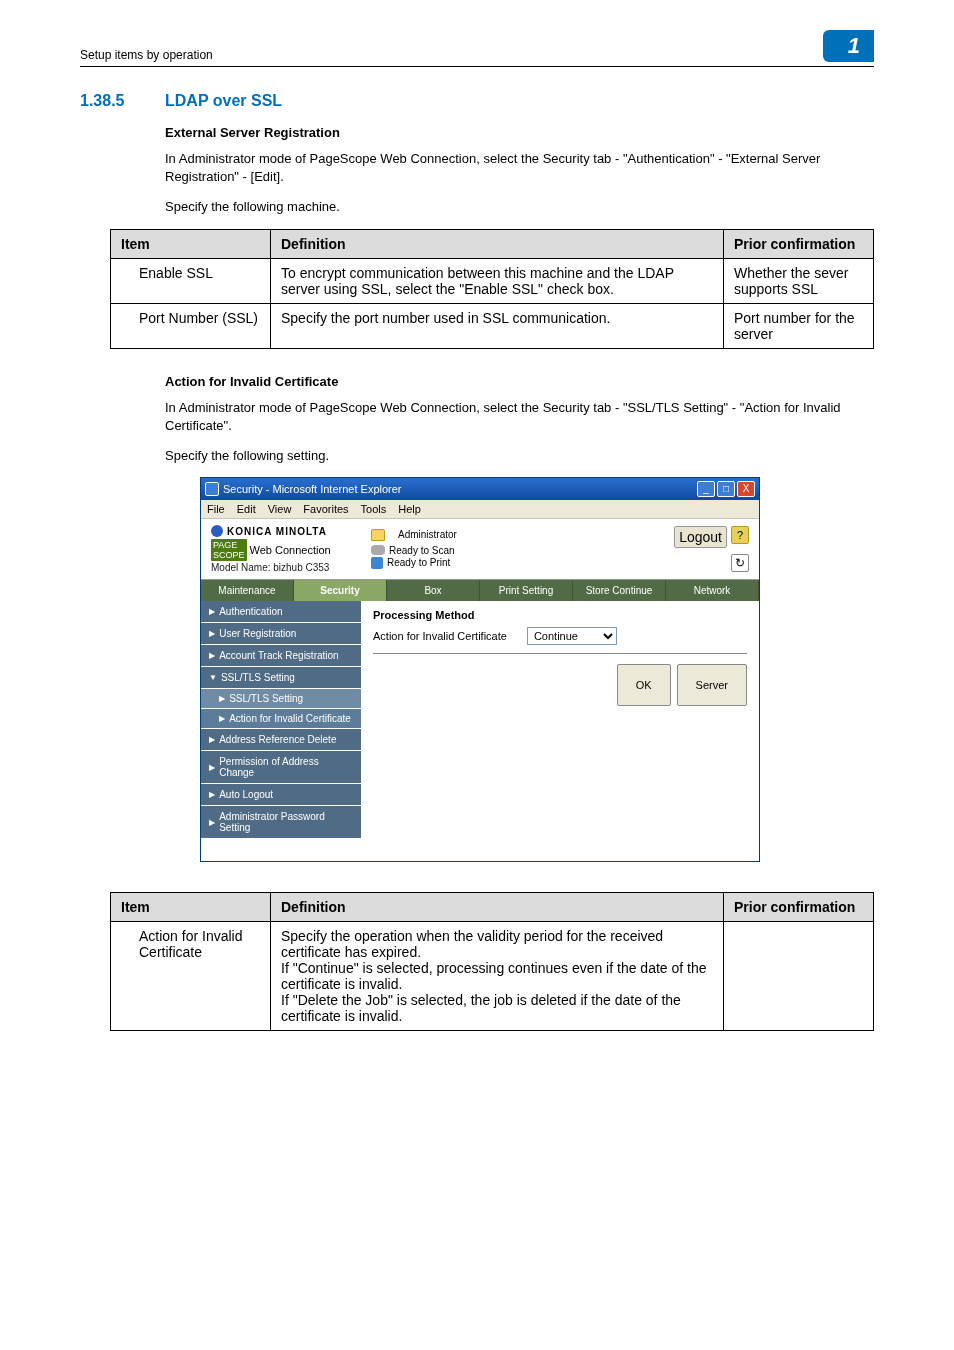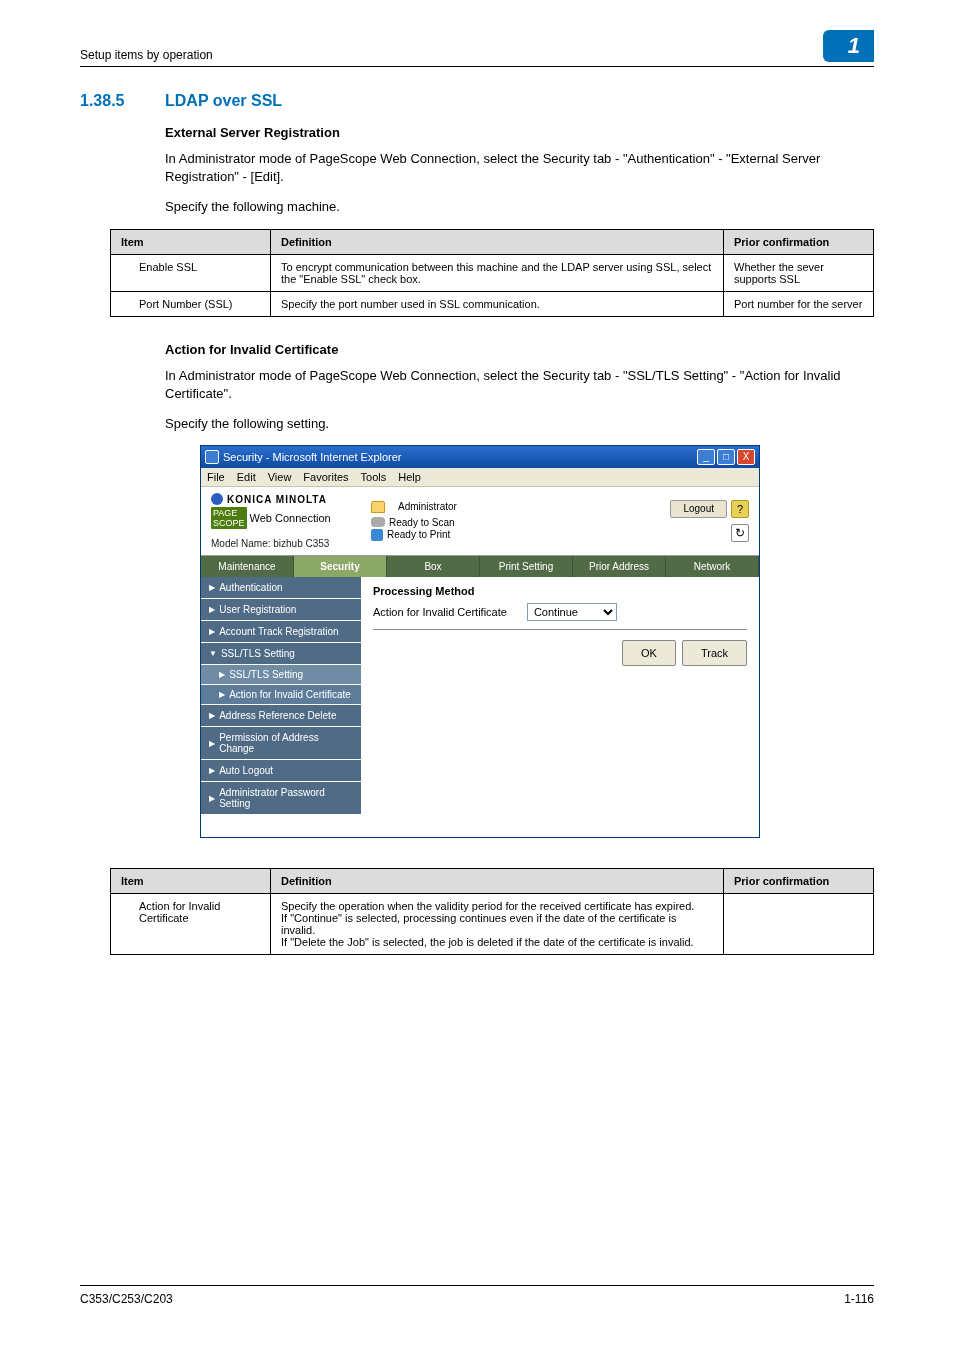--- a/index.html
+++ b/index.html
@@ -28,21 +28,21 @@
       font-weight: bold;
       font-style: italic;
       padding: 3px 14px 3px 25px;
       border-radius: 6px 0 0 6px;
     }
     .section-title { display: flex; margin-bottom: 15px; }
     .section-num { color: #0070b8; font-weight: bold; font-size: 16px; width: 85px; }
     .section-name { color: #0070b8; font-weight: bold; font-size: 16px; }
     .sub-heading { font-weight: bold; font-size: 13px; margin-left: 85px; margin-bottom: 10px; }
     .body-text { margin-left: 85px; margin-bottom: 12px; font-size: 13px; line-height: 1.4; }
-    .tbl { width: calc(100% - 30px); margin-left: 30px; border-collapse: collapse; margin-bottom: 25px; font-size: 11px; }
+    .tbl { width: calc(100% - 30px); margin-left: 30px; border-collapse: collapse; margin-bottom: 25px; font-size: 14px; }
     .tbl th, .tbl td { border: 1px solid #000; padding: 6px 10px; text-align: left; vertical-align: top; }
     .tbl th { background: #dcdcdc; font-weight: bold; }
     .tbl th:nth-child(1), .tbl td:nth-child(1) { width: 160px; }
     .tbl th:nth-child(3), .tbl td:nth-child(3) { width: 150px; }
     .tbl td:first-child { padding-left: 28px; }
 
     .ie-wrap { margin-left: 120px; margin-bottom: 30px; }
     .ie-window {
       width: 560px;
       border: 1px solid #003c7a;
@@ -65,30 +65,30 @@
     .ie-close { background: #d9462e; color: #fff; }
     .ie-menu { display: flex; gap: 12px; padding: 3px 6px; background: #ece9d8; border-bottom: 1px solid #c8c4b4; font-size: 11px; }
     .ie-menu span { }
     .ie-body { background: #fff; }
     .wc-header { display: flex; align-items: center; padding: 6px 10px; border-bottom: 1px solid #999; }
     .wc-logo-area { flex: 0 0 160px; }
     .wc-km { font-size: 10px; font-weight: bold; letter-spacing: 1px; display:flex; align-items:center; gap:4px;}
     .wc-km-dot { width:12px; height:12px; border-radius:50%; background:#2a5fbf; display:inline-block;}
     .wc-conn { font-size: 11px; margin-top: 2px; display:flex; align-items:center; gap:3px;}
     .wc-ps { font-size:9px; background:#4d7c0f; color:#fff; padding:1px 2px; border-radius:1px;}
-    .wc-model { font-size: 10px; margin-top: 9px; color: #222; }
+    .wc-model { font-size: 10px; margin-top: 1px; color: #222; }
     .wc-status-area { flex: 1; font-size: 10px; }
     .wc-status { display: flex; align-items: center; gap: 4px; margin-bottom: 1px; }
     .wc-admin-row { display:flex; gap:13px; margin-bottom:4px;}
     .wc-admin-ico { width:14px; height:12px; background:#f9d36a; border:1px solid #c79a1a; border-radius:2px 2px 0 0;}
     .wc-scan-ico { width:14px; height:10px; background:#aaa; border-radius:4px; }
     .wc-print-ico { width:12px; height:12px; background:#3a87d4; border-radius:2px;}
     .wc-right { display: flex; flex-direction: column; align-items: flex-end; gap: 6px; }
     .wc-logout-row { display: flex; gap: 4px; }
-    .wc-logout { background: #e8e4d0; border: 1px solid #999; padding: 2px 12px; font-size: 10px; border-radius:2px;}
+    .wc-logout { background: #e8e4d0; border: 1px solid #999; padding: 2px 4px; font-size: 14px; border-radius:2px;}
     .wc-help { background: #e6d058; border: 1px solid #b39a1e; width:18px; height:18px; font-size: 11px; text-align:center; line-height:16px; border-radius:2px;}
     .wc-refresh { width:18px; height:18px; border:1px solid #888; font-size:12px; text-align:center; line-height:16px; border-radius:2px;}
     .wc-tabs { display: flex; background: #526b47; }
     .wc-tab {
       flex: 1;
       text-align: center;
       padding: 5px 4px;
       font-size: 10px;
       color: #fff;
       background: #526b47;
@@ -110,21 +110,21 @@
     .side-item .arrow { font-size:8px; }
     .side-item.open { background: #4f6b85; }
     .side-sub { background: #708ca5; padding: 4px 8px 4px 18px; color: #fff; font-size: 10px; border-bottom: 1px solid #fff; display:flex; gap:4px; align-items:center;}
     .side-sub .arrow{font-size:8px;}
     .side-sub.selected { background: #5c7c99; }
     .wc-main { flex: 1; padding: 8px 12px; font-size: 11px; }
     .proc-title { font-weight: bold; font-size: 11px; margin-bottom: 4px; }
     .proc-row { display: flex; align-items: center; gap: 20px; padding: 2px 0 8px 0; border-bottom: 1px solid #888; margin-bottom:10px;}
     .proc-select { font-size: 11px; border: 1px solid #7e9db9; background: #fff; padding: 1px 2px; min-width:90px;}
     .wc-btn-row { display: flex; justify-content: flex-end; gap: 6px; }
-    .wc-btn { border: 1px solid #888; background: #ece9d8; padding: 6px 18px; font-size: 11px; border-radius:2px;}
+    .wc-btn { border: 1px solid #888; background: #ece9d8; padding: 14px 18px; font-size: 11px; border-radius:2px;}
 
     .footer { display: flex; justify-content: space-between; margin-top: 330px; border-top: 1px solid #000; padding-top: 6px; font-size: 12px; }
   </style>
 </head>
 <body>
 
 <div class="header-bar">
   <span class="header-text">Setup items by operation</span>
   <span class="header-badge">1</span>
 </div>
@@ -216,21 +216,21 @@
             <span class="wc-help">?</span>
           </div>
           <span class="wc-refresh">↻</span>
         </div>
       </div>
       <div class="wc-tabs">
         <div class="wc-tab">Maintenance</div>
         <div class="wc-tab active">Security</div>
         <div class="wc-tab">Box</div>
         <div class="wc-tab">Print Setting</div>
-        <div class="wc-tab">Prior Address</div>
+        <div class="wc-tab">Store Continue</div>
         <div class="wc-tab">Network</div>
       </div>
       <div class="wc-content">
         <div class="wc-sidebar">
           <div class="side-item">
               <span class="arrow">▶</span>
               <span>Authentication</span>
             </div>
           <div class="side-item">
               <span class="arrow">▶</span>
@@ -272,21 +272,21 @@
         <div class="wc-main">
           <div class="proc-title">Processing Method</div>
           <div class="proc-row">
             <span>Action for Invalid Certificate</span>
             <select class="proc-select">
               <option>Continue</option>
             </select>
           </div>
           <div class="wc-btn-row">
             <span class="wc-btn">OK</span>
-            <span class="wc-btn">Track</span>
+            <span class="wc-btn">Server</span>
           </div>
         </div>
       </div>
     </div>
   </div>
 </div>
 
 <table class="tbl">
   <thead>
     <tr>

